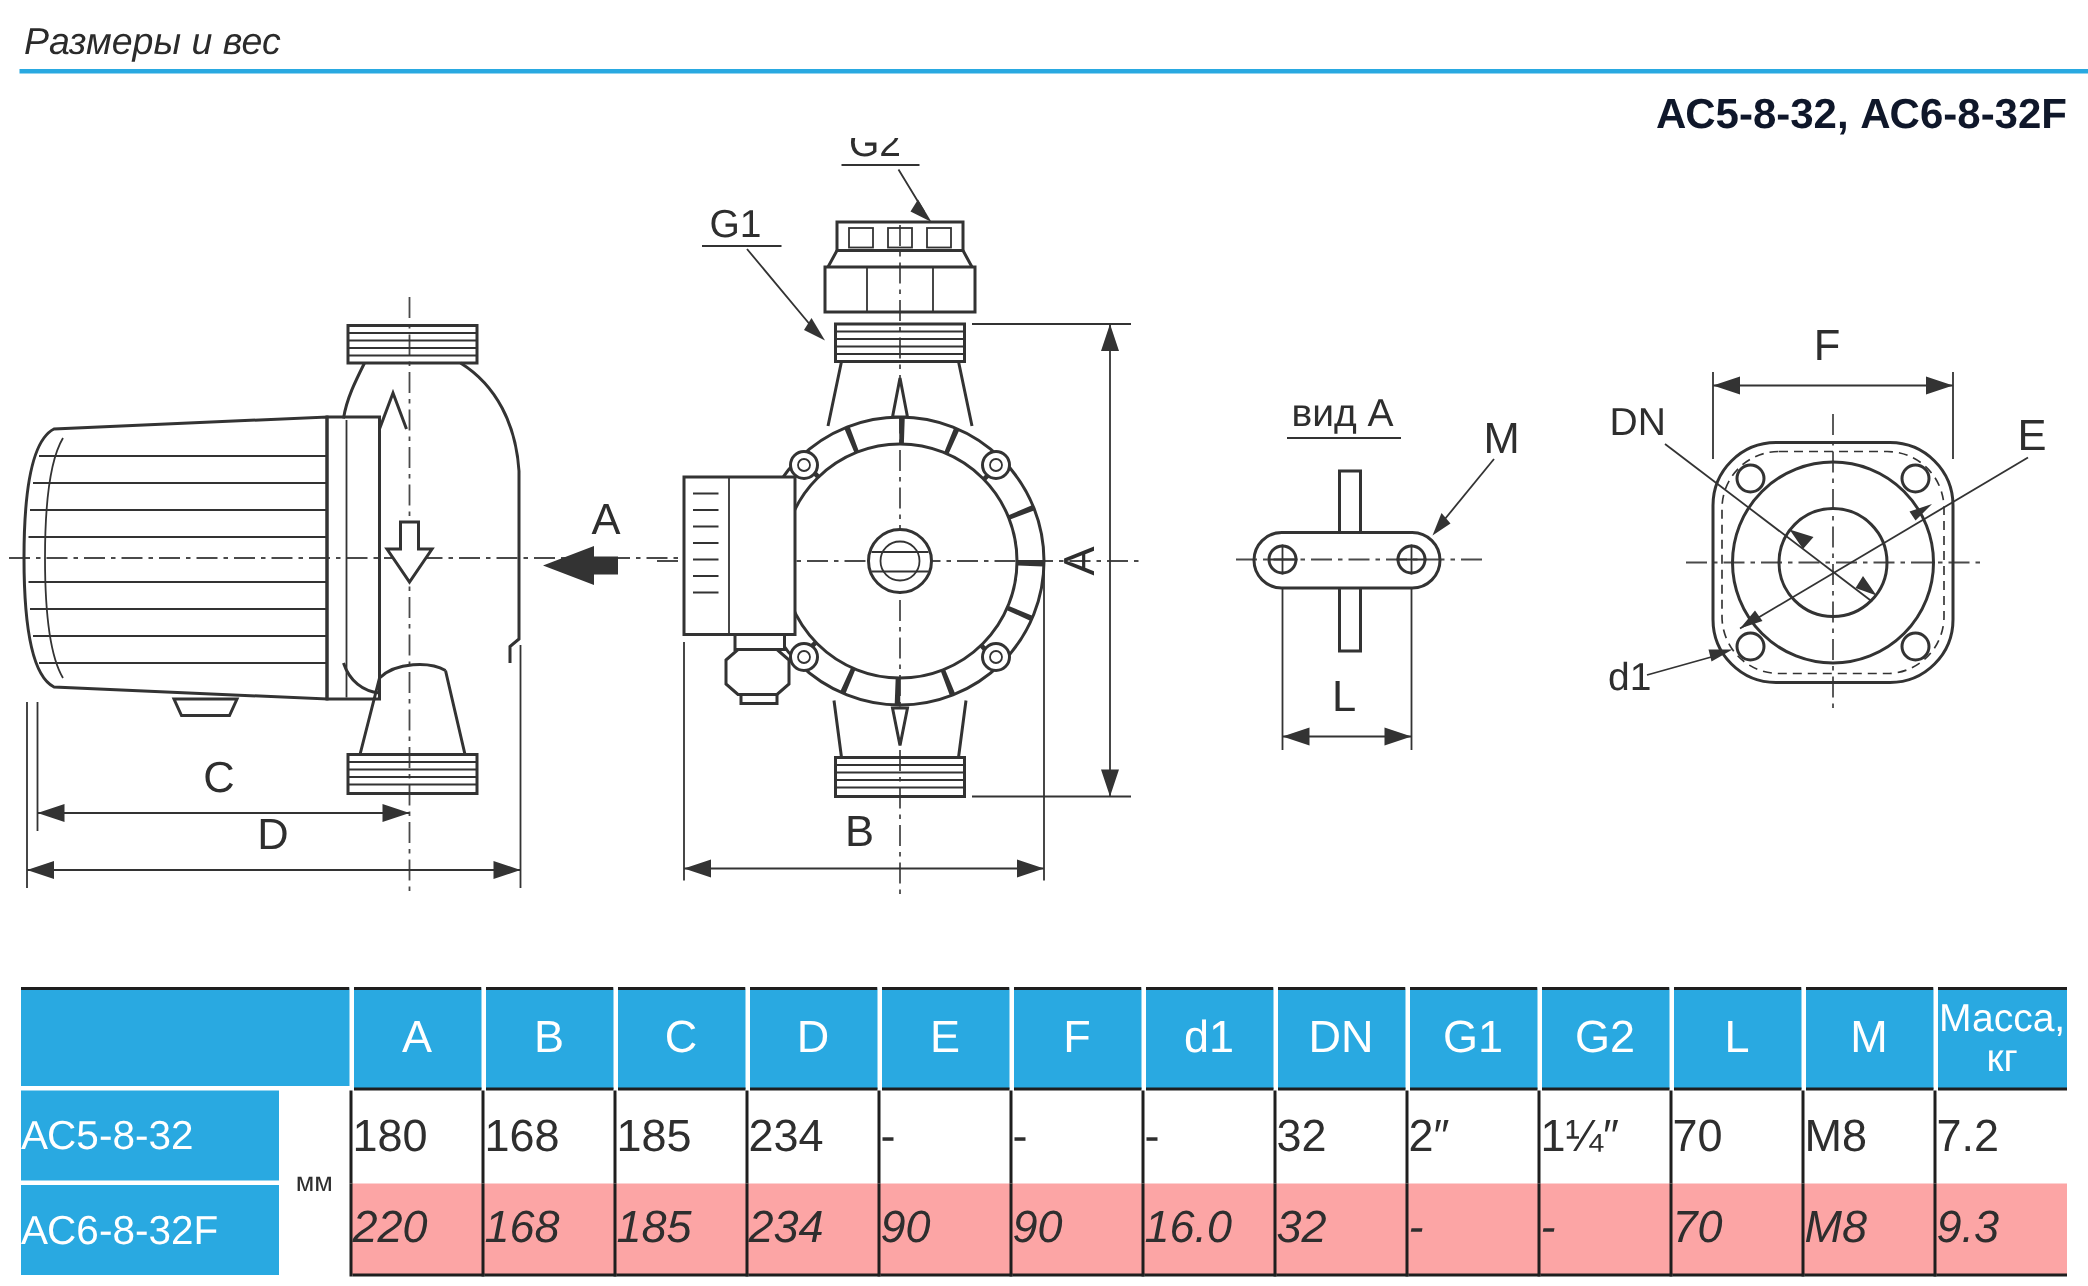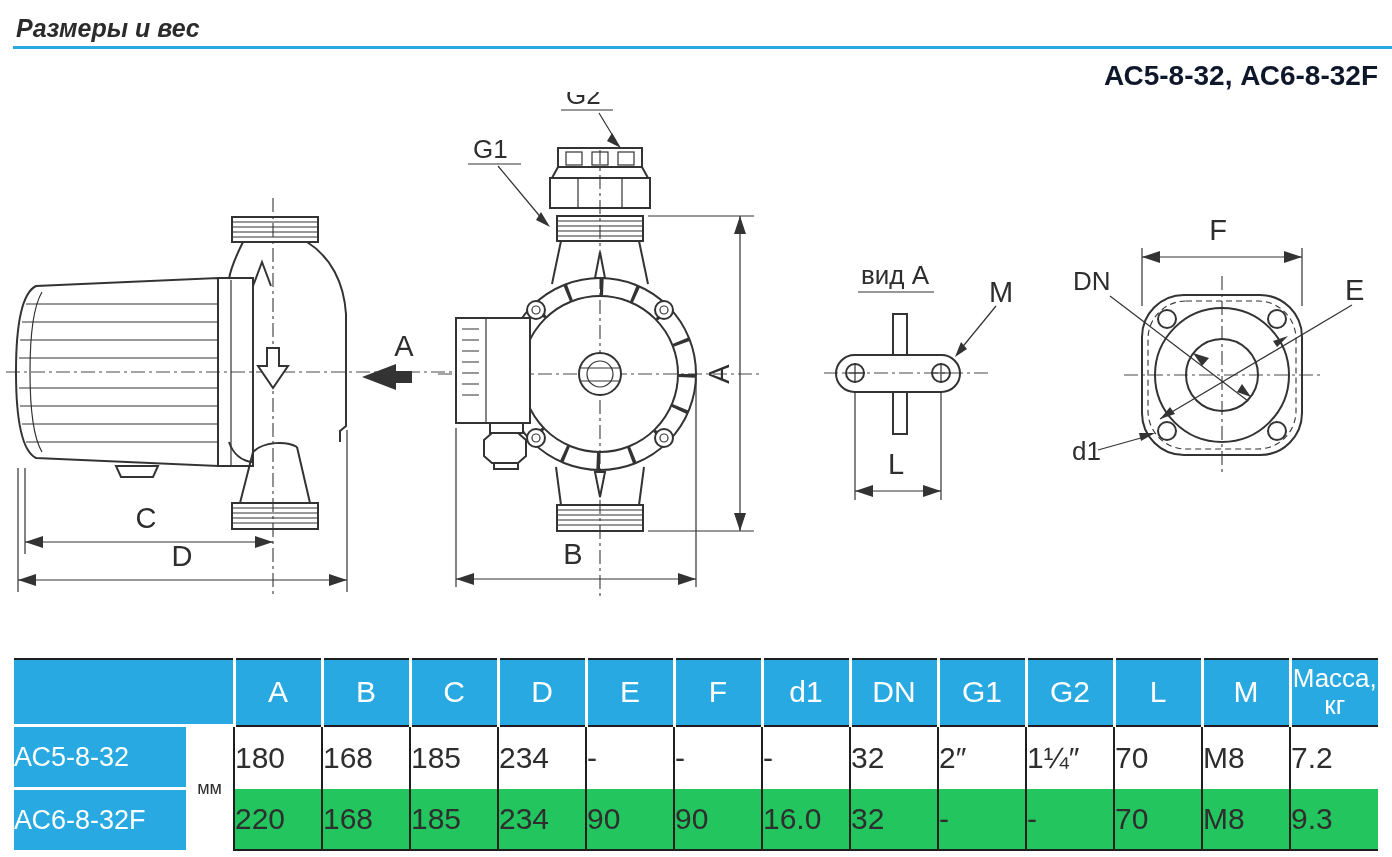--- a/index.html
+++ b/index.html
@@ -1,18 +1,18 @@
 <!DOCTYPE html>
 <html><head>
 <meta charset="utf-8">
 <style>
   html,body{margin:0;padding:0;background:#fff;}
   .page{position:relative;width:1392px;height:857px;background:#fff;overflow:hidden;
         font-family:"Liberation Sans",sans-serif;color:#2e2e2e;}
-  .title{position:absolute;left:16px;top:14px;font-size:25px;font-weight:bold;
+  .title{position:absolute;left:16px;top:14px;font-size:25px;font-weight:normal;
          font-style:italic;color:#2b2b2b;letter-spacing:0px;}
   .rule{position:absolute;left:13px;top:46px;right:0;height:3px;background:#29A9E1;}
   .models{position:absolute;right:14px;top:60px;font-size:28px;font-weight:bold;color:#0f172a;margin-left:20px;}
   svg.draw{position:absolute;left:0;top:92px;}
   svg.draw text{font-family:"Liberation Sans",sans-serif;fill:#2e2e2e;}
   .o2{fill:none;stroke:#333;stroke-width:2;}
   .o1{fill:none;stroke:#333;stroke-width:1.2;}
   .wf{fill:#fff;stroke:#333;stroke-width:2;}
   .cl{fill:none;stroke:#4a4a4a;stroke-width:1.2;stroke-dasharray:14 4 3 4;}
   .dim{fill:none;stroke:#333;stroke-width:1.2;}
@@ -28,21 +28,21 @@
             border-bottom:2px solid #1e1e1e;text-align:center;}
   tr.hdr th.last{border-right:none;font-size:26px;line-height:1.05;white-space:pre-line;}
   td.corner{border-right:3px solid #fff;border-bottom:3px solid #fff;}
   th.model{background:#29A9E1;color:#fff;text-align:left;padding-left:14px;font-size:27px;
            font-weight:bold;border-top:3px solid #fff;height:60px;}
   td.unit{background:#fff;text-align:center;font-size:18px;color:#2e2e2e;
           border-right:2px solid #1e1e1e;}
   td.val{height:60px;font-size:30px;color:#2e2e2e;
          border-left:2px solid #1e1e1e;border-right:2px solid #1e1e1e;background:#fff;}
   td.val.last{border-right:none;}
-  tr.r2 td.val{background:#22c55e;border-bottom:2px solid #1e1e1e;}
+  tr.r2 td.val{background:#fca5a5;border-bottom:2px solid #1e1e1e;font-style:italic;}
 </style>
 </head>
 <body>
 
 <div class="page">
 
   <div class="title">Размеры и вес</div>
   <div class="rule"></div>
   <div class="models">АС5-8-32, АС6-8-32F</div>
 

